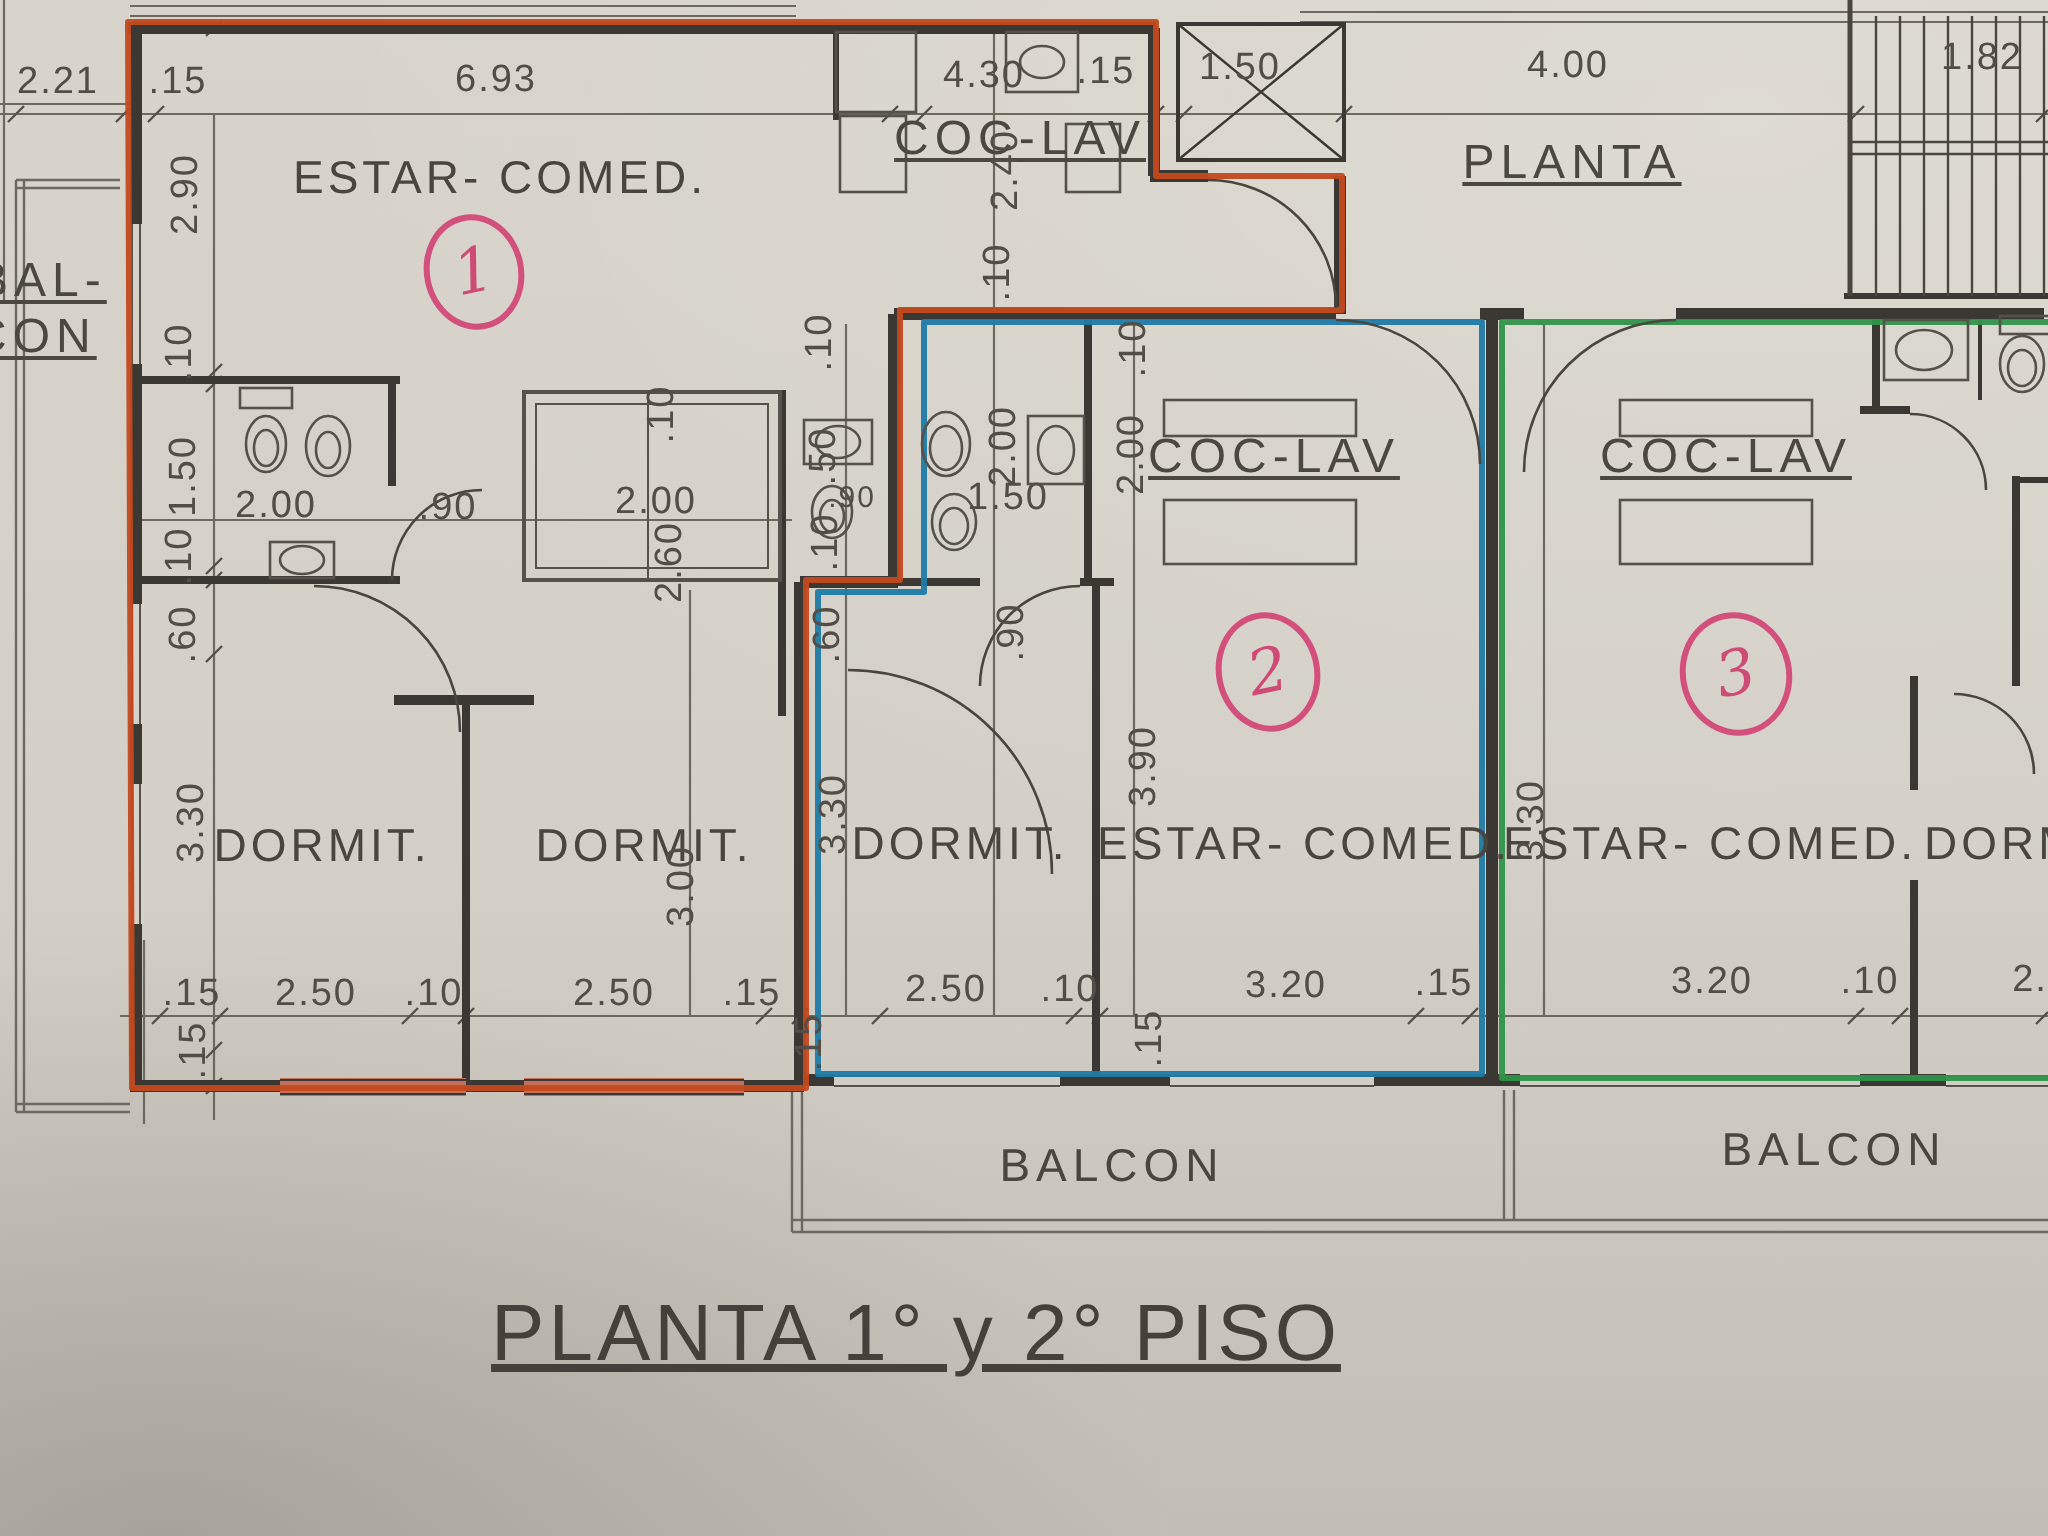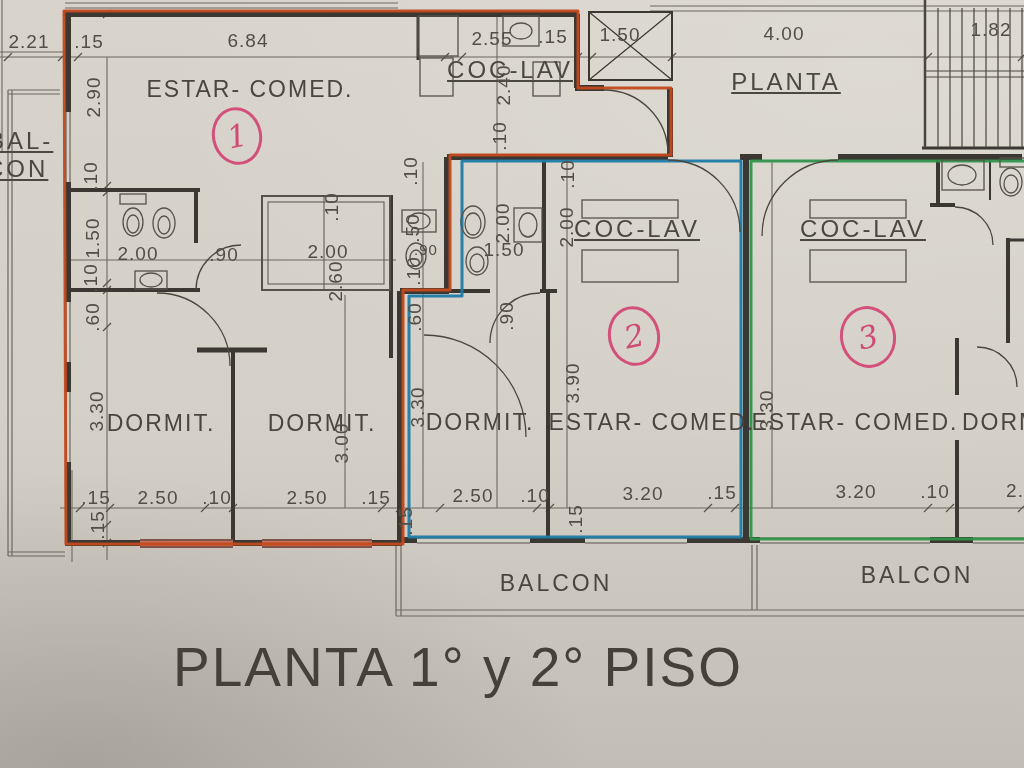--- a/index.html
+++ b/index.html
@@ -13,21 +13,21 @@
   }
   #plan svg{position:absolute;left:0;top:0;}
   .l{position:absolute;transform:translate(-50%,-50%);white-space:nowrap;
      letter-spacing:2px;color:#4b4741;line-height:1;}
   .r{transform:translate(-50%,-50%) rotate(-90deg);}
   .lc{transform:translate(0,-50%);} 
   .dim{font-size:19px;color:#524e47;letter-spacing:1px;}
   .dim.sm{font-size:15px;}
   .room{font-size:23px;color:#4a463f;}
   .big{font-size:24px;letter-spacing:3px;text-decoration:underline;}
-  .title{font-size:55px;letter-spacing:2px;color:#45413a;}
+  .title{font-size:40px;letter-spacing:2px;color:#45413a;text-decoration:underline;}
   .circle{position:absolute;border:3px solid #d4507c;border-radius:50%;
      display:flex;align-items:center;justify-content:center;color:#cf4a74;
      font-family:"DejaVu Serif", serif;font-style:italic;font-size:31px;
      transform:translate(-50%,-50%) rotate(-12deg);}
 </style>
 </head>
 <body>
 
 <div id="plan">
 
@@ -202,22 +202,22 @@
   </div>
   <div class="circle" style="left:634px;top:336px;width:46px;height:54px;">
     <span>2</span>
   </div>
   <div class="circle" style="left:868px;top:337px;width:50px;height:56px;">
     <span>3</span>
   </div>
 
   <span class="l dim" style="left:29px;top:41px;">2.21</span>
   <span class="l dim" style="left:89px;top:41px;">.15</span>
-  <span class="l dim" style="left:248px;top:40px;">6.84</span>
-  <span class="l dim" style="left:492px;top:38px;">2.55</span>
+  <span class="l dim" style="left:248px;top:40px;">6.93</span>
+  <span class="l dim" style="left:492px;top:38px;">4.30</span>
   <span class="l dim" style="left:553px;top:36px;">.15</span>
   <span class="l dim" style="left:620px;top:34px;">1.50</span>
   <span class="l dim" style="left:784px;top:33px;">4.00</span>
   <span class="l dim" style="left:979px;top:29px;margin-left:12px;">1.82</span>
 
   <span class="l dim r" style="left:93px;top:97px;">2.90</span>
   <span class="l dim r" style="left:90px;top:176px;">.10</span>
   <span class="l dim r" style="left:92px;top:238px;">1.50</span>
   <span class="l dim r" style="left:90px;top:278px;">.10</span>
   <span class="l dim r" style="left:92px;top:317px;">.60</span>

